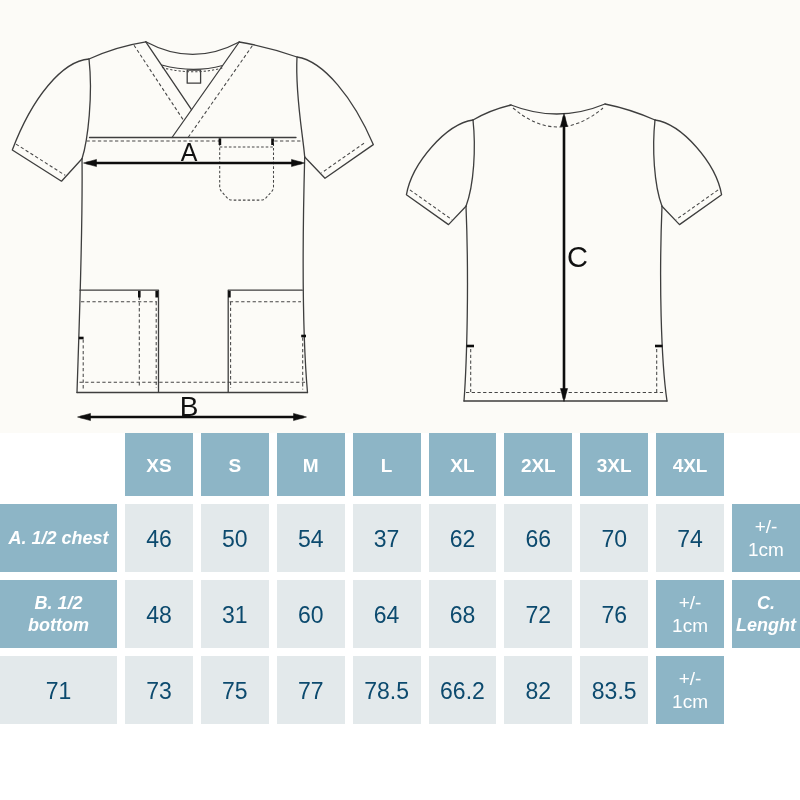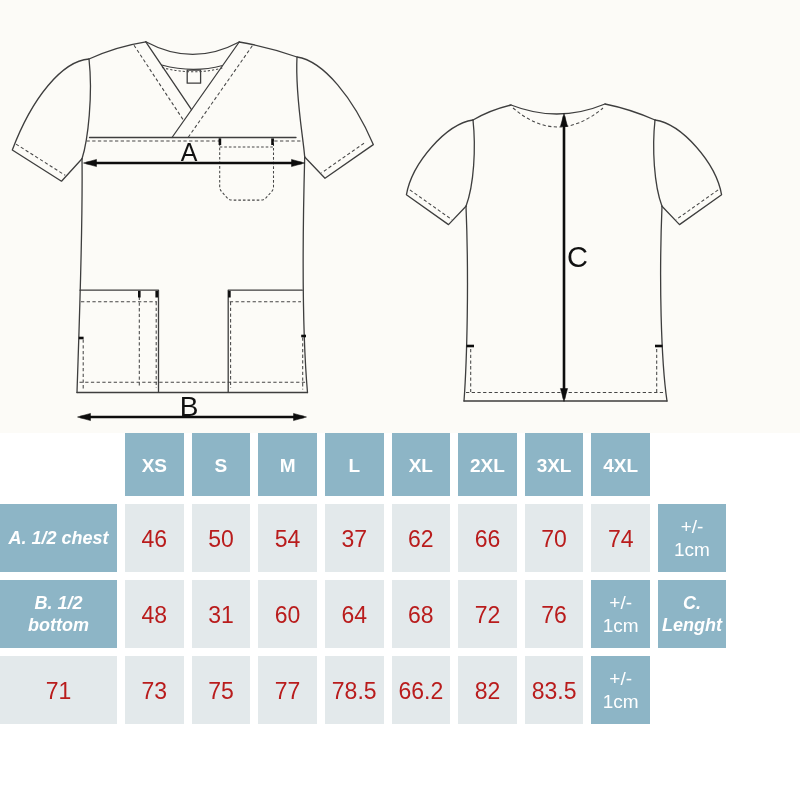--- a/index.html
+++ b/index.html
@@ -1,25 +1,25 @@
 <!DOCTYPE html>
 <html><head>
 <meta charset="utf-8">
 <style>
   html,body{margin:0;padding:0;}
   body{width:800px;height:800px;background:#ffffff;font-family:"Liberation Sans",sans-serif;position:relative;overflow:hidden;}
   #art{position:absolute;left:0;top:0;}
-  .tbl{position:absolute;left:0;top:433px;width:726px;display:grid;
+  .tbl{position:absolute;left:0;top:433px;width:800px;display:grid;
        grid-template-columns:117px repeat(8,1fr) 68px;
        grid-template-rows:63px 68px 68px 68px;
        column-gap:8px;row-gap:8px;}
   .c{display:flex;align-items:center;justify-content:center;text-align:center;}
   .hd{background:#8db5c6;color:#fff;font-weight:bold;font-size:19px;padding-top:2px;box-sizing:border-box;}
   .lb{background:#8db5c6;color:#fff;font-weight:bold;font-size:18px;line-height:22px;font-style:italic;}
-  .d{background:#e3e9eb;color:#b91c1c;font-size:23px;padding-top:2px;box-sizing:border-box;}
+  .d{background:#e3e9eb;color:#0c4a6e;font-size:23px;padding-top:2px;box-sizing:border-box;}
   .pm{background:#8db5c6;color:#fff;font-size:19px;line-height:23px;}
   .e{background:transparent;}
 </style>
 </head>
 <body>
 
 <div style="position:absolute;left:0;top:0;width:800px;height:433px;background:#fcfbf7;"></div>
 <svg id="art" width="800" height="800" viewBox="0 0 800 800">
 <g fill="none" stroke="#3e3e3e" stroke-width="1.3" stroke-linejoin="round" stroke-linecap="round">
 

